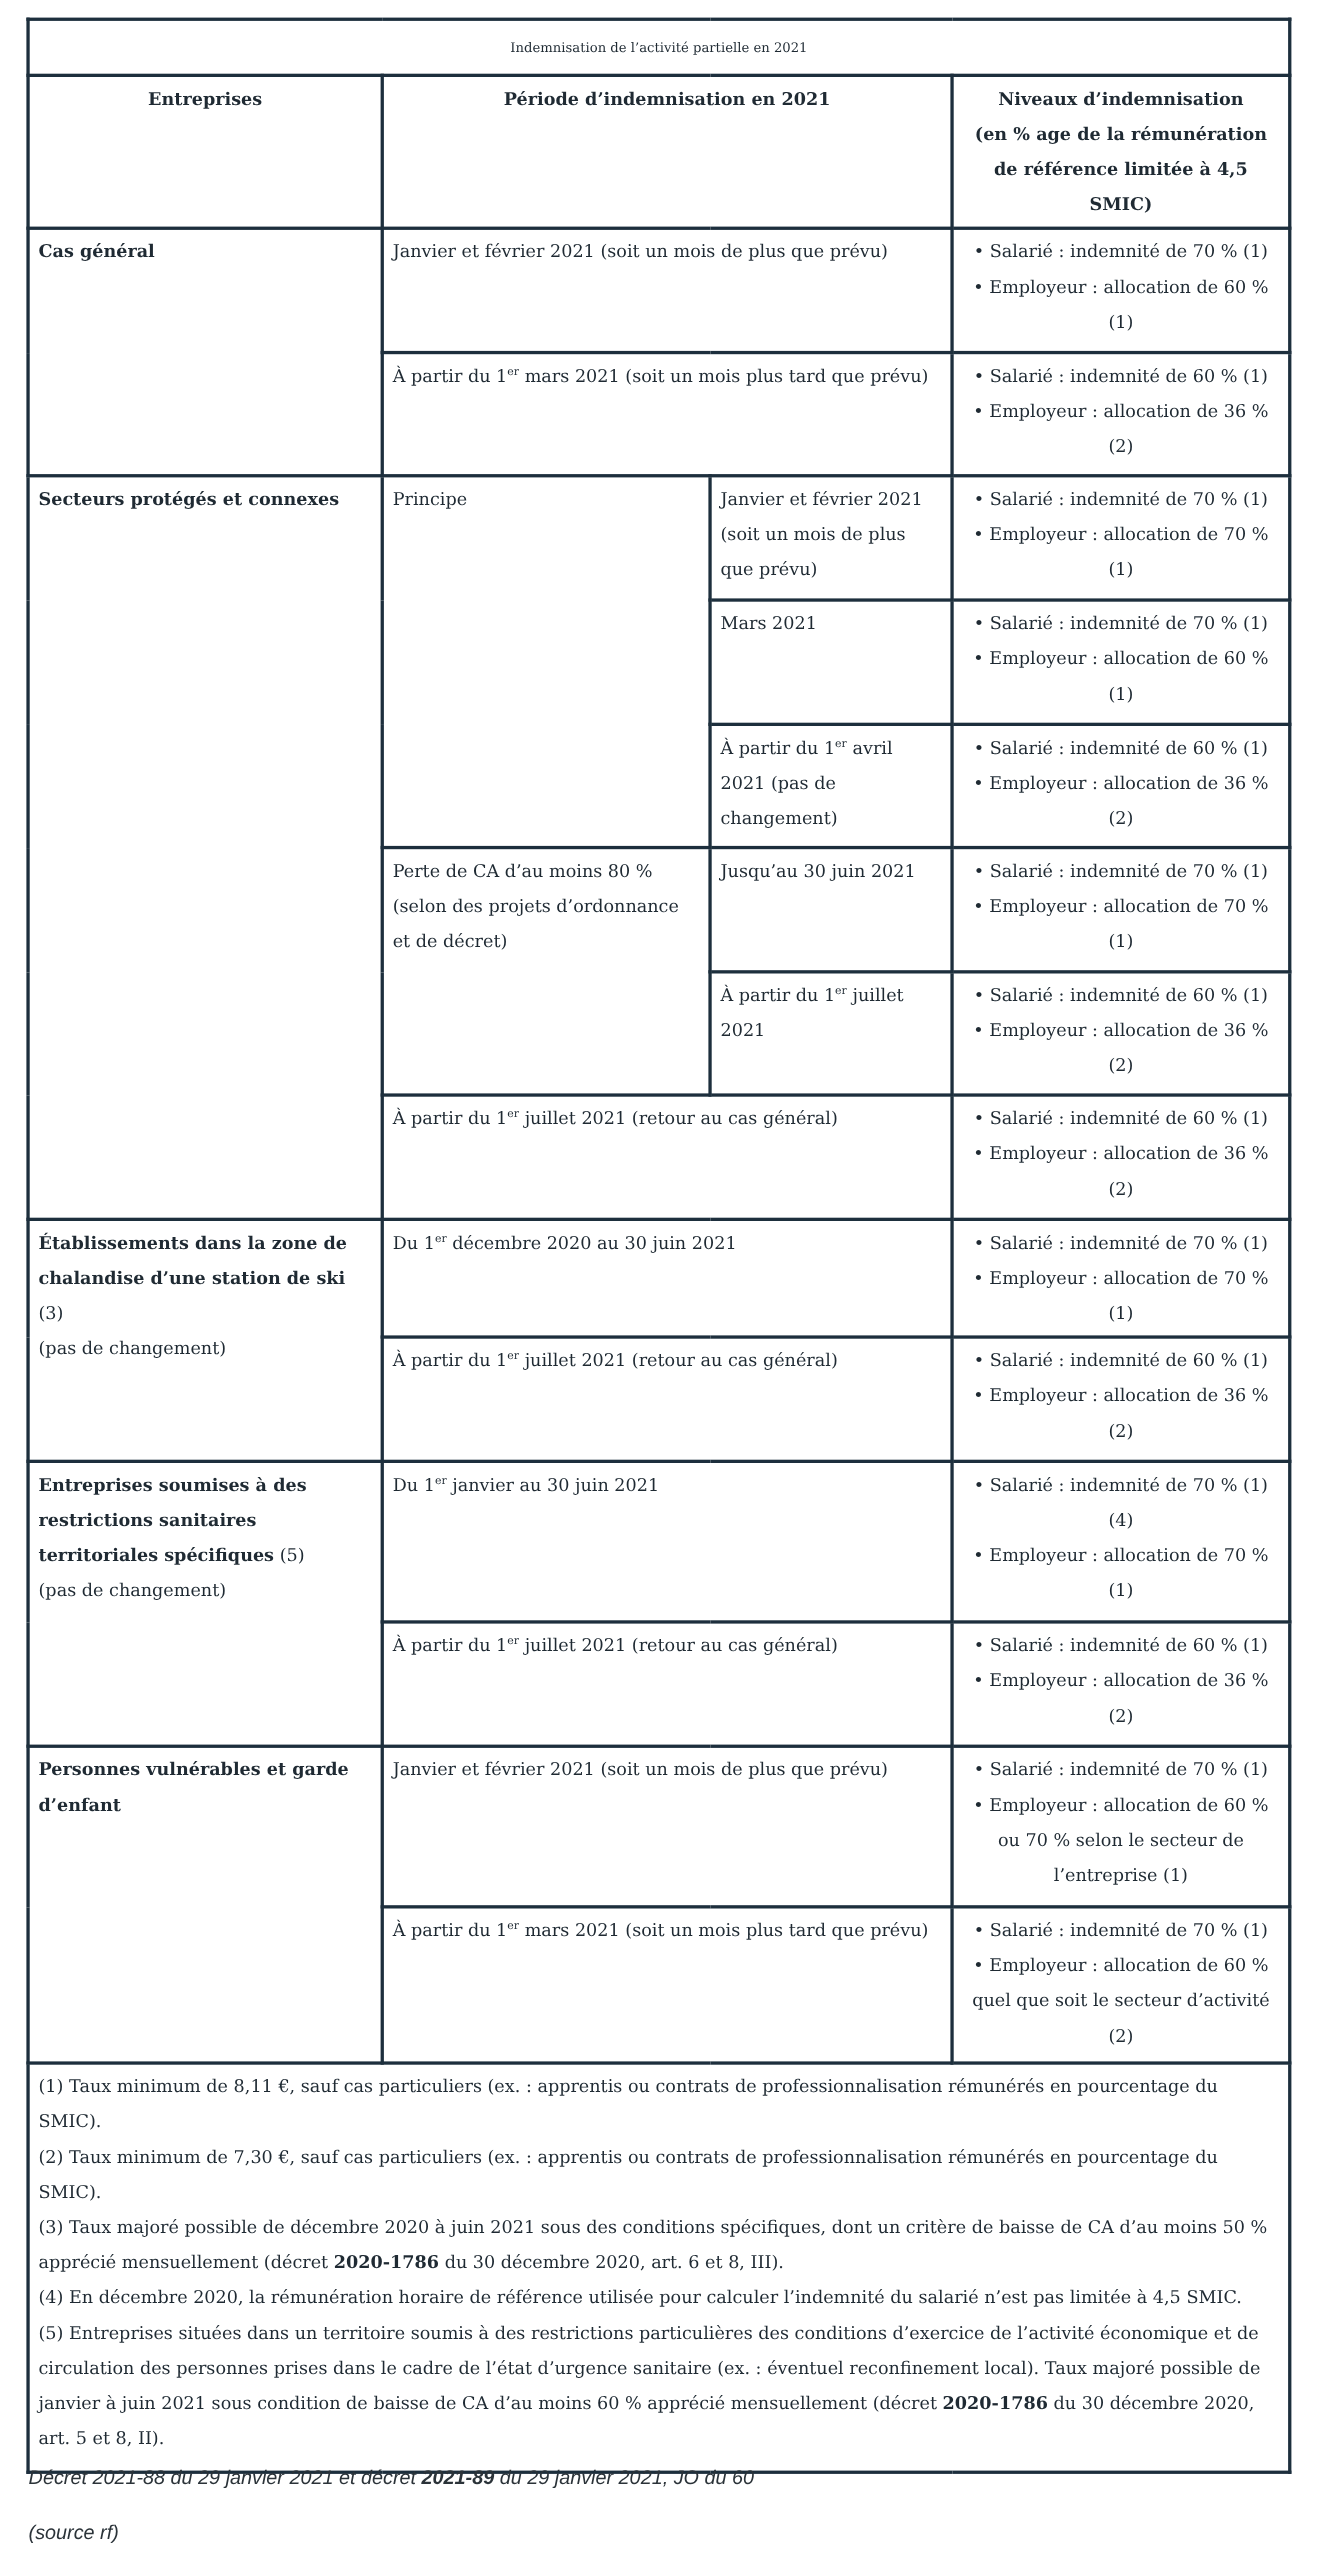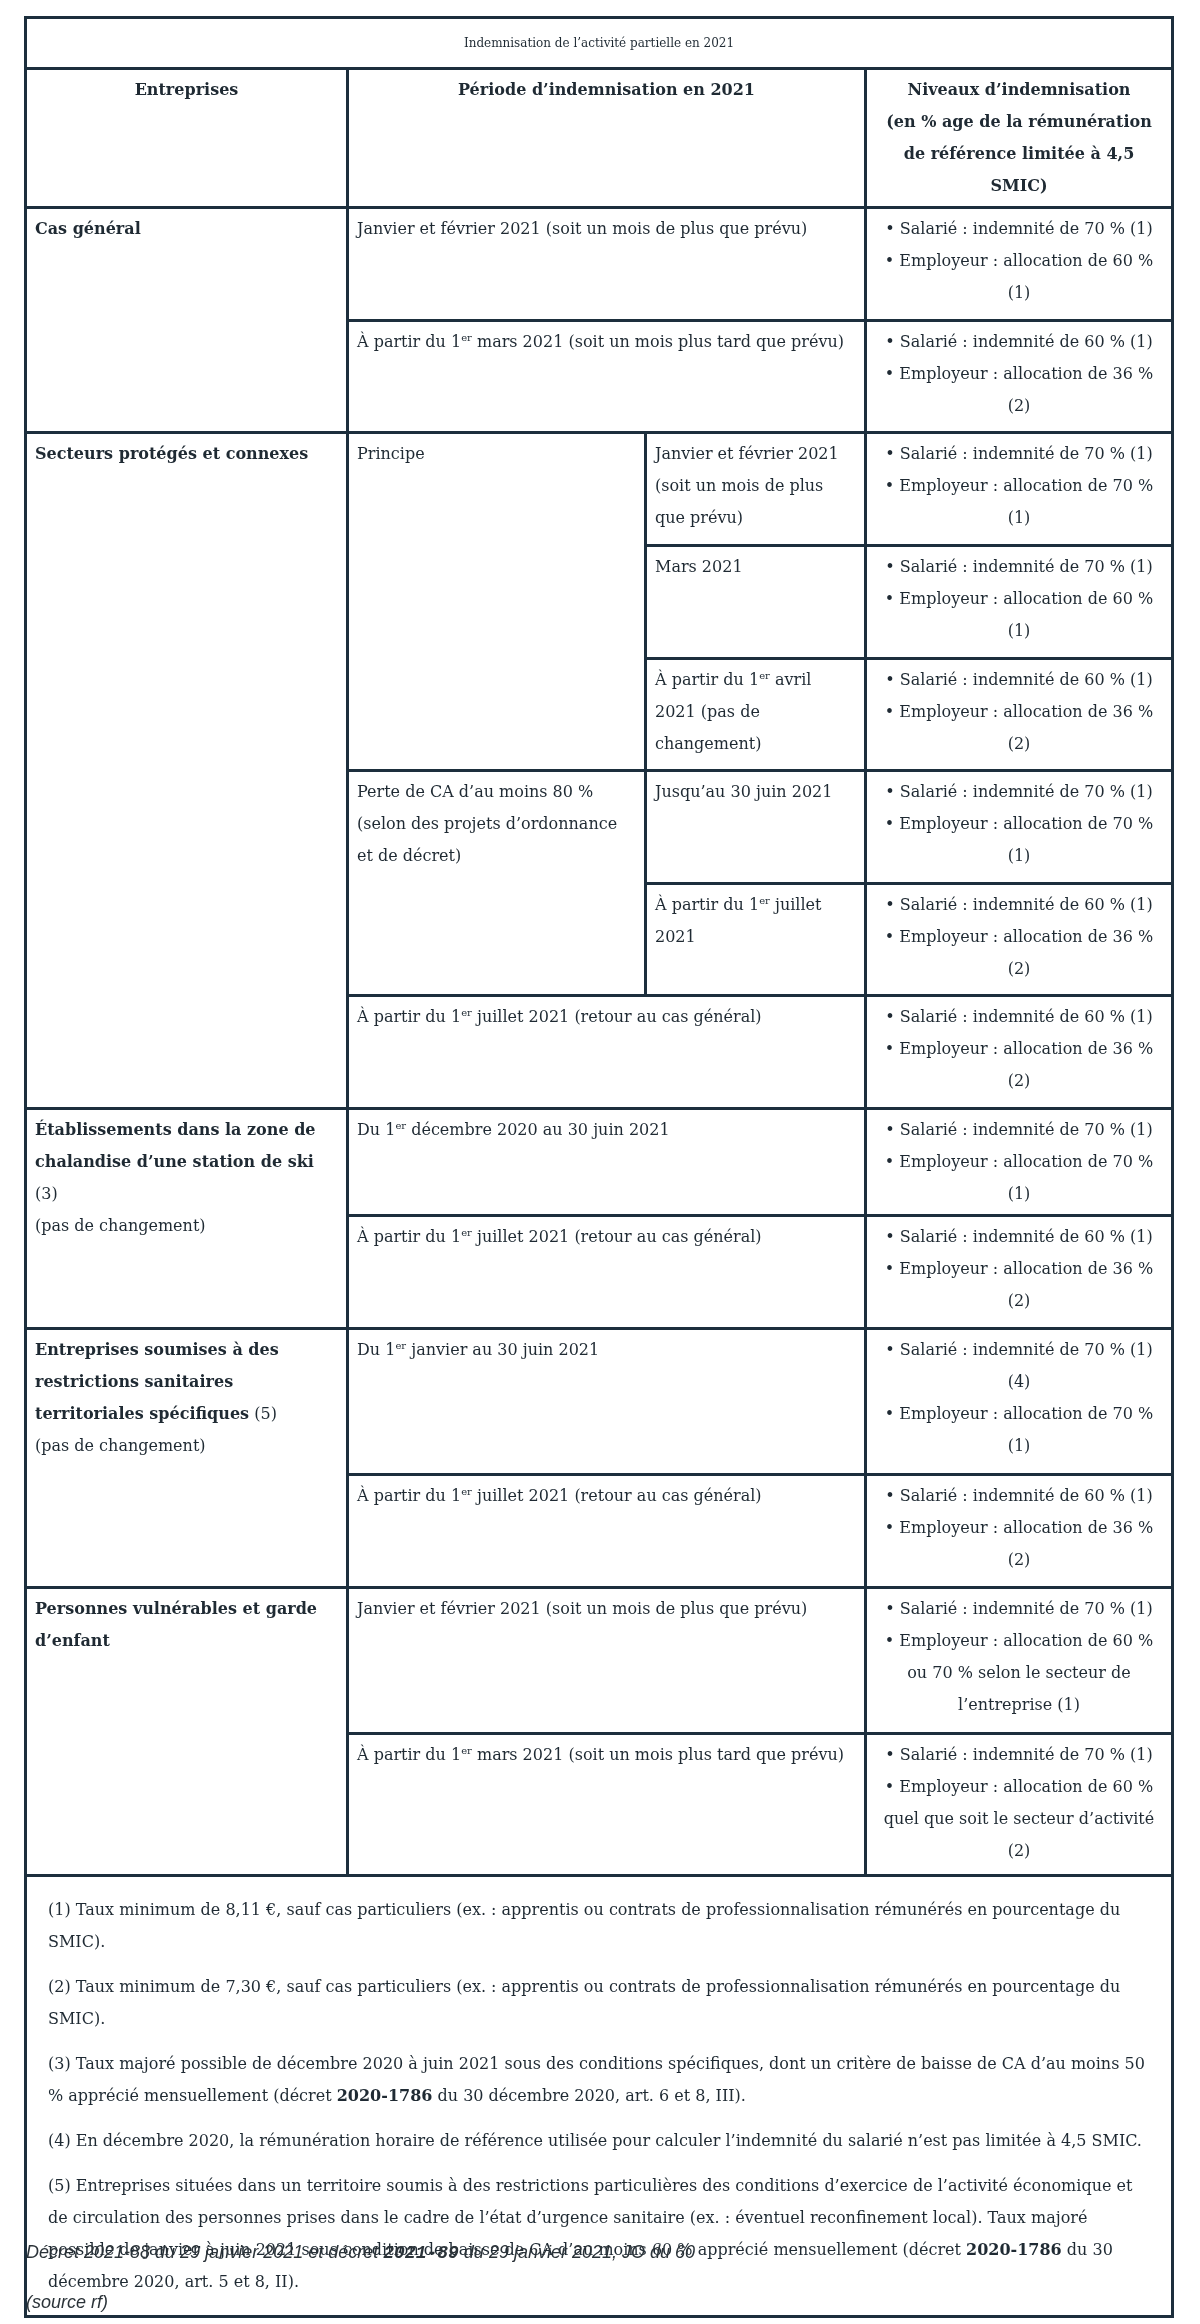--- a/index.html
+++ b/index.html
@@ -8,24 +8,24 @@
   .tbl { position: absolute; left: 24px; top: 16px; width: 1147px;
          border-collapse: collapse; table-layout: fixed; }
   .tbl td { border: 3px solid #1d2f3d; vertical-align: top; padding: 4px 8px 4px 8px;
             font-size: 16px; line-height: 32px; word-wrap: break-word; }
   .tbl td.title { text-align: center; font-size: 12px; padding: 8px; vertical-align: middle; }
   .tbl td.th { text-align: center; font-weight: bold; }
   .bold { font-weight: bold; }
   .ital { }
   .sup { font-size: 10px; vertical-align: super; line-height: 0; text-align: right; }
   .levels div { white-space: normal; text-align: center; }
-  .notes p { margin: 13px; }
+  .notes p { margin: 0; }
   .src { position: absolute; left: 26px; font-family: "Liberation Sans", "DejaVu Sans", sans-serif;
          font-style: italic; font-size: 18px; color: #2b3339; }
-  .src b { font-weight: bold; font-family: Liberation Mono, monospace; }
+  .src b { font-weight: bold; }
 </style>
 </head>
 <body>
 
 <table class="tbl">
   <colgroup>
     <col style="width:322px">
     <col style="width:298px">
     <col style="width:220px">
     <col style="width:307px">

